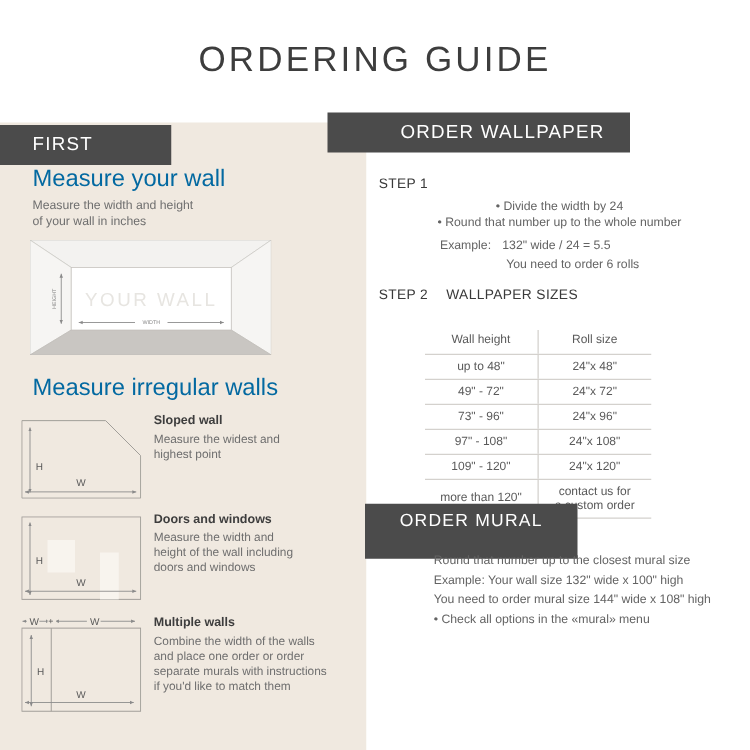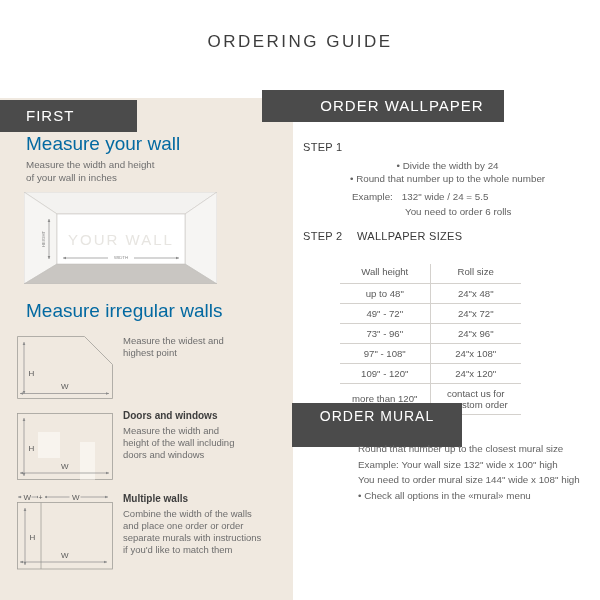--- a/index.html
+++ b/index.html
@@ -11,21 +11,21 @@
     font-family:"Liberation Sans", sans-serif;
     color:#3c3c3c;
     overflow:hidden;
   }
   .abs { position:absolute; }
 
   
   .page-title {
     top:32px; left:0; width:600px;
     text-align:center;
-    font-size:17px; letter-spacing:2.5px;
+    font-size:28px; letter-spacing:2.5px;
     color:#3d3d3d; font-weight:500;
   }
 
   
   .left-panel { left:0; top:98px; width:293px; height:502px; background:#f0e9e0; }
 
   
   .badge {
     background:#4b4b4b; color:#ffffff;
     letter-spacing:1px; font-weight:400;
@@ -50,21 +50,21 @@
   .example-result { font-size:9.8px; color:#636363; }
 
   
   .size-table { left:340px; top:264px; width:181px; font-size:9.6px; color:#5a5a5a; }
   .trow { display:flex; border-bottom:1px solid #d4d1cd; }
   .tcell { width:50%; text-align:center; padding:4px 2px 4px; line-height:11px; white-space:pre-line; }
   .tcell.c1 { border-right:1px solid #d4d1cd; }
   .trow.head .tcell { padding:2px 2px 6px; color:#5a5a5a; }
 
   
-  .mural-lines { left:358px; top:441px; font-size:9.8px; color:#636363; line-height:15.5px; }
+  .mural-lines { left:347px; top:441px; font-size:9.8px; color:#636363; line-height:15.5px; }
 
   svg text { font-family:"Liberation Sans", sans-serif; }
 </style>
 </head>
 <body>
 
 <div class="abs page-title">ORDERING GUIDE</div>
 
 <div class="abs left-panel"></div>
 
@@ -97,20 +97,21 @@
 <div class="abs h-big" style="left:26px; top:300px;">Measure irregular walls</div>
 
 <svg class="abs" style="left:17px; top:336px;" width="96" height="63" viewBox="0 0 96 63">
   <polygon points="0.5,0.5 67.5,0.5 95.5,28.5 95.5,62.5 0.5,62.5" fill="none" stroke="#a19e99" stroke-width="0.8"></polygon>
   <line x1="7" y1="6" x2="7" y2="58" stroke="#8a8a8a" stroke-width="0.7" marker-start="url(#arrow)" marker-end="url(#arrow)"></line>
   <line x1="3" y1="57.5" x2="92" y2="57.5" stroke="#8a8a8a" stroke-width="0.7" marker-start="url(#arrow)" marker-end="url(#arrow)"></line>
   <text x="11.5" y="40" font-size="8" fill="#5a5a5a">H</text>
   <text x="44" y="53" font-size="8" fill="#5a5a5a">W</text>
 </svg>
 <div class="abs" style="left:123px; top:331px; width:160px;">
+  <div class="item-title">Sloped wall</div>
   <div class="item-desc">Measure the widest and
 highest point</div>
 </div>
 
 <svg class="abs" style="left:17px; top:413px;" width="96" height="67" viewBox="0 0 96 67">
   <rect x="0.5" y="0.5" width="95" height="66" fill="none" stroke="#a19e99" stroke-width="0.8"></rect>
   <rect x="21" y="19" width="22" height="26" fill="#f8f4ee"></rect>
   <rect x="63" y="29" width="15" height="37.5" fill="#f8f4ee"></rect>
   <line x1="7" y1="5" x2="7" y2="63" stroke="#8a8a8a" stroke-width="0.7" marker-start="url(#arrow)" marker-end="url(#arrow)"></line>
   <line x1="3" y1="60" x2="92" y2="60" stroke="#8a8a8a" stroke-width="0.7" marker-start="url(#arrow)" marker-end="url(#arrow)"></line>

